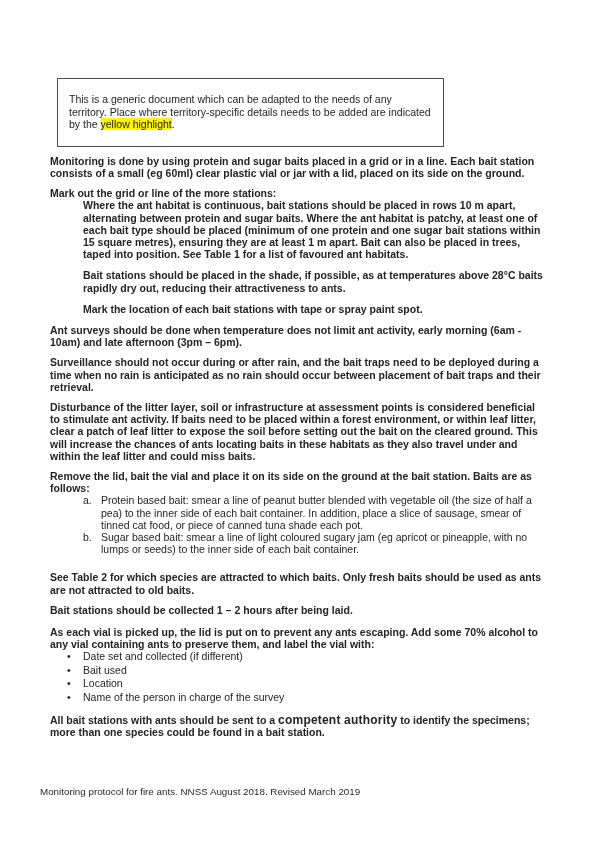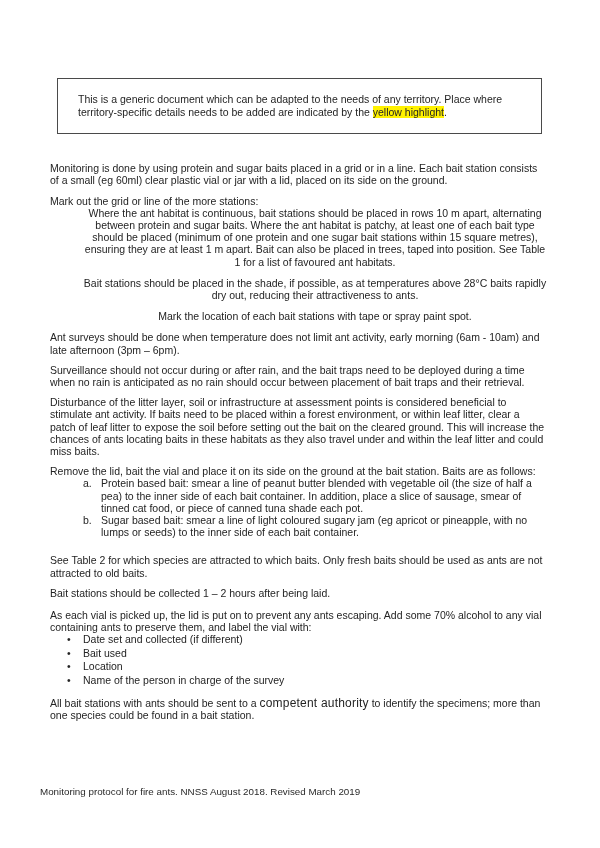--- a/index.html
+++ b/index.html
@@ -12,27 +12,27 @@
     position:absolute;inset:0;box-sizing:border-box;
     padding:62px 53px 0 50px;
     font-size:10.5px;line-height:12.2px;
   }
   .title{
     font-size:11.6px;font-weight:bold;text-align:center;
     margin:0;line-height:14px;
   }
   .notice{
     box-sizing:border-box;border:1px solid #4a4a4a;
-    margin:16px 0 28px 7px;width:485px;
-    padding:14px 11px 15px 20px;
+    margin:16px 0 8px 7px;width:387px;
+    padding:14px 11px 15px 11px;
   }
   .notice p{margin:0;line-height:12.6px;}
-  .para{margin:0 0 8px 0;}
+  .para{margin:0 0 8px 0;font-weight:bold;}
   .no-gap{margin-bottom:0;}
-  .indent{margin-left:33px;margin-bottom:9px;text-align:center;}
+  .indent{margin-left:33px;margin-bottom:9px;}
   .ablist{display:flex;margin:0 0 0 33px;}
   .ablist.last{margin-bottom:16px;}
   .abmarker{flex:none;width:18px;}
   .abtext{flex:1;}
   .bullet-row{display:flex;margin-left:17px;line-height:13.4px;}
   .bullet-row.last{margin-bottom:10px;}
   .dot{flex:none;width:16px;}
   .mark{background:#fff200;}
   .authority{font-size:12px;letter-spacing:.2px;}
   .gap10{margin-bottom:10px;}

